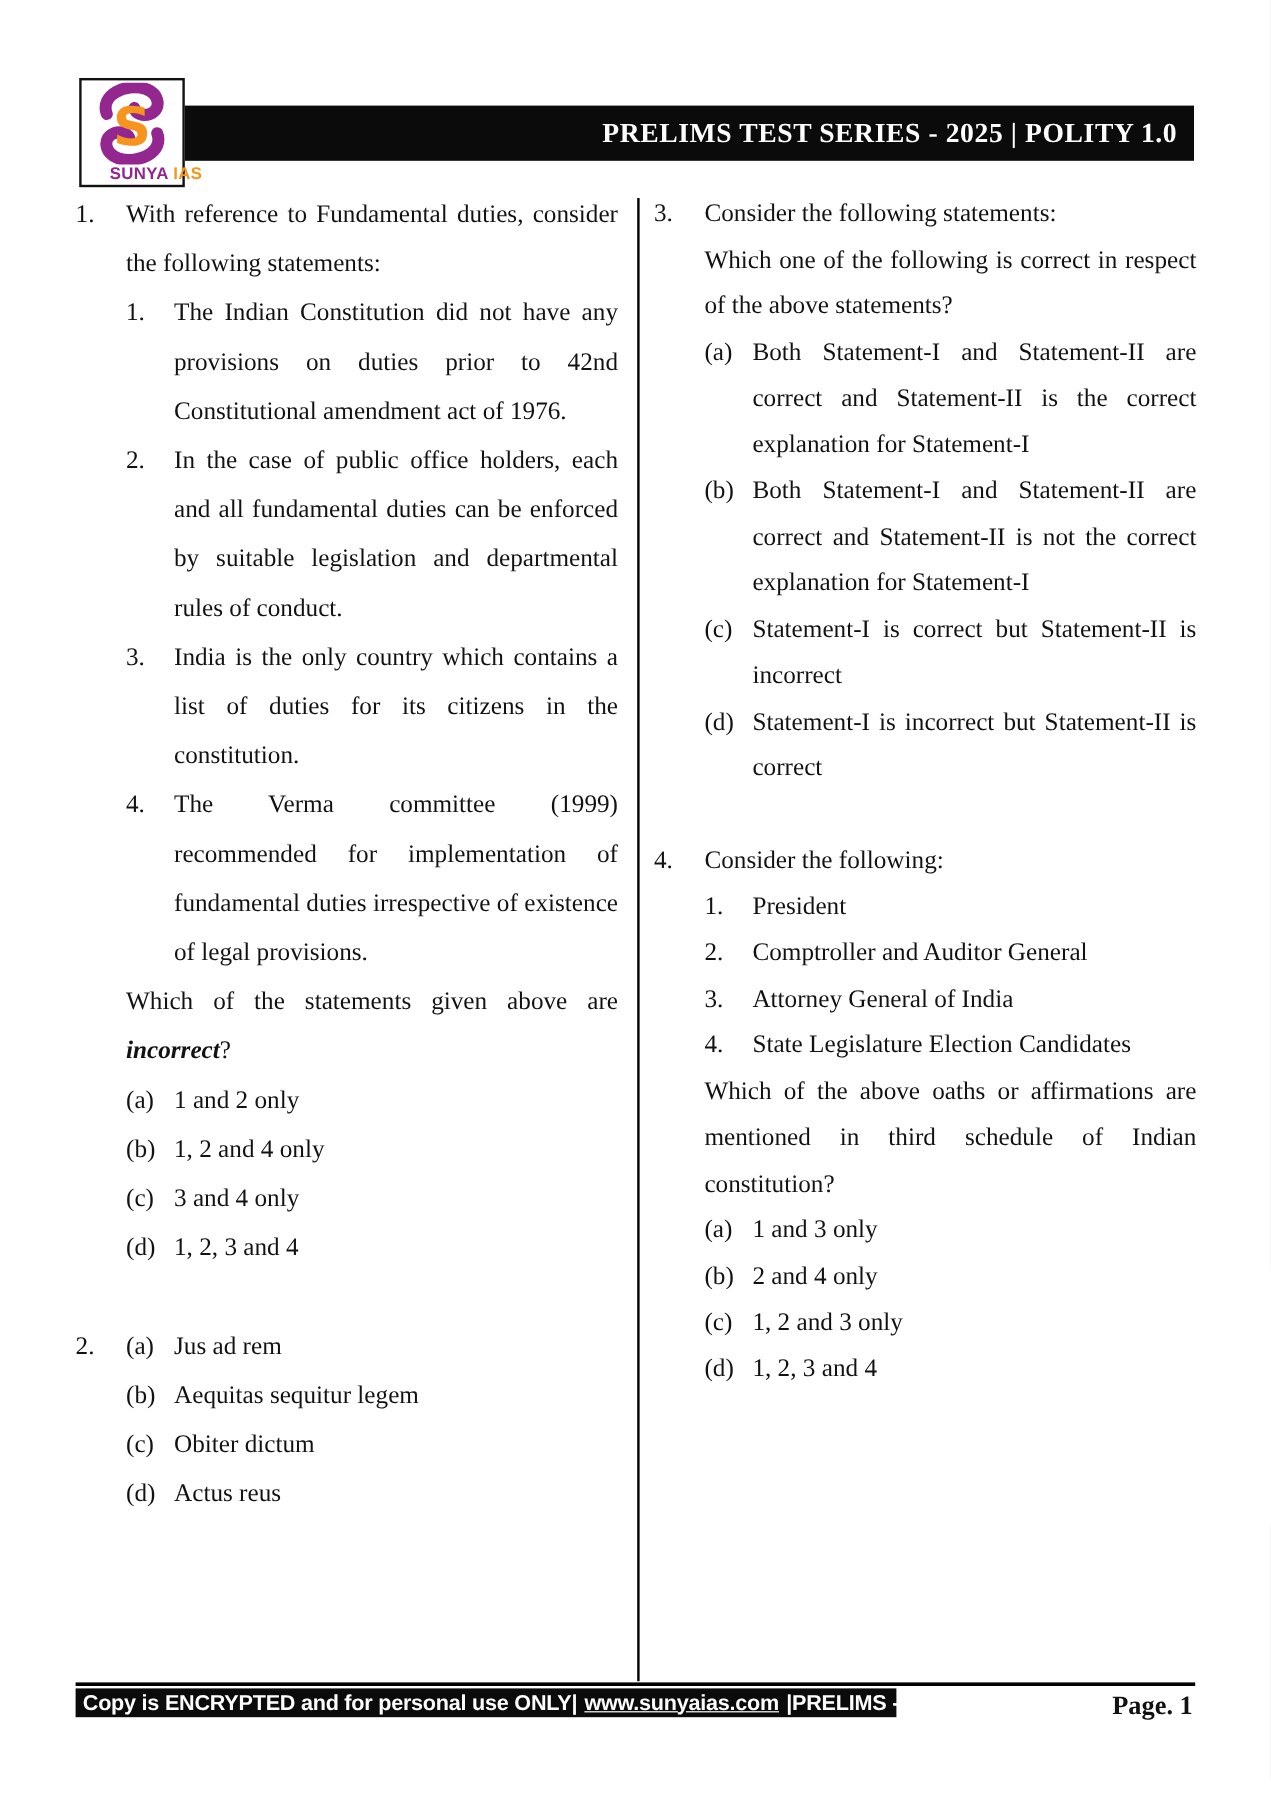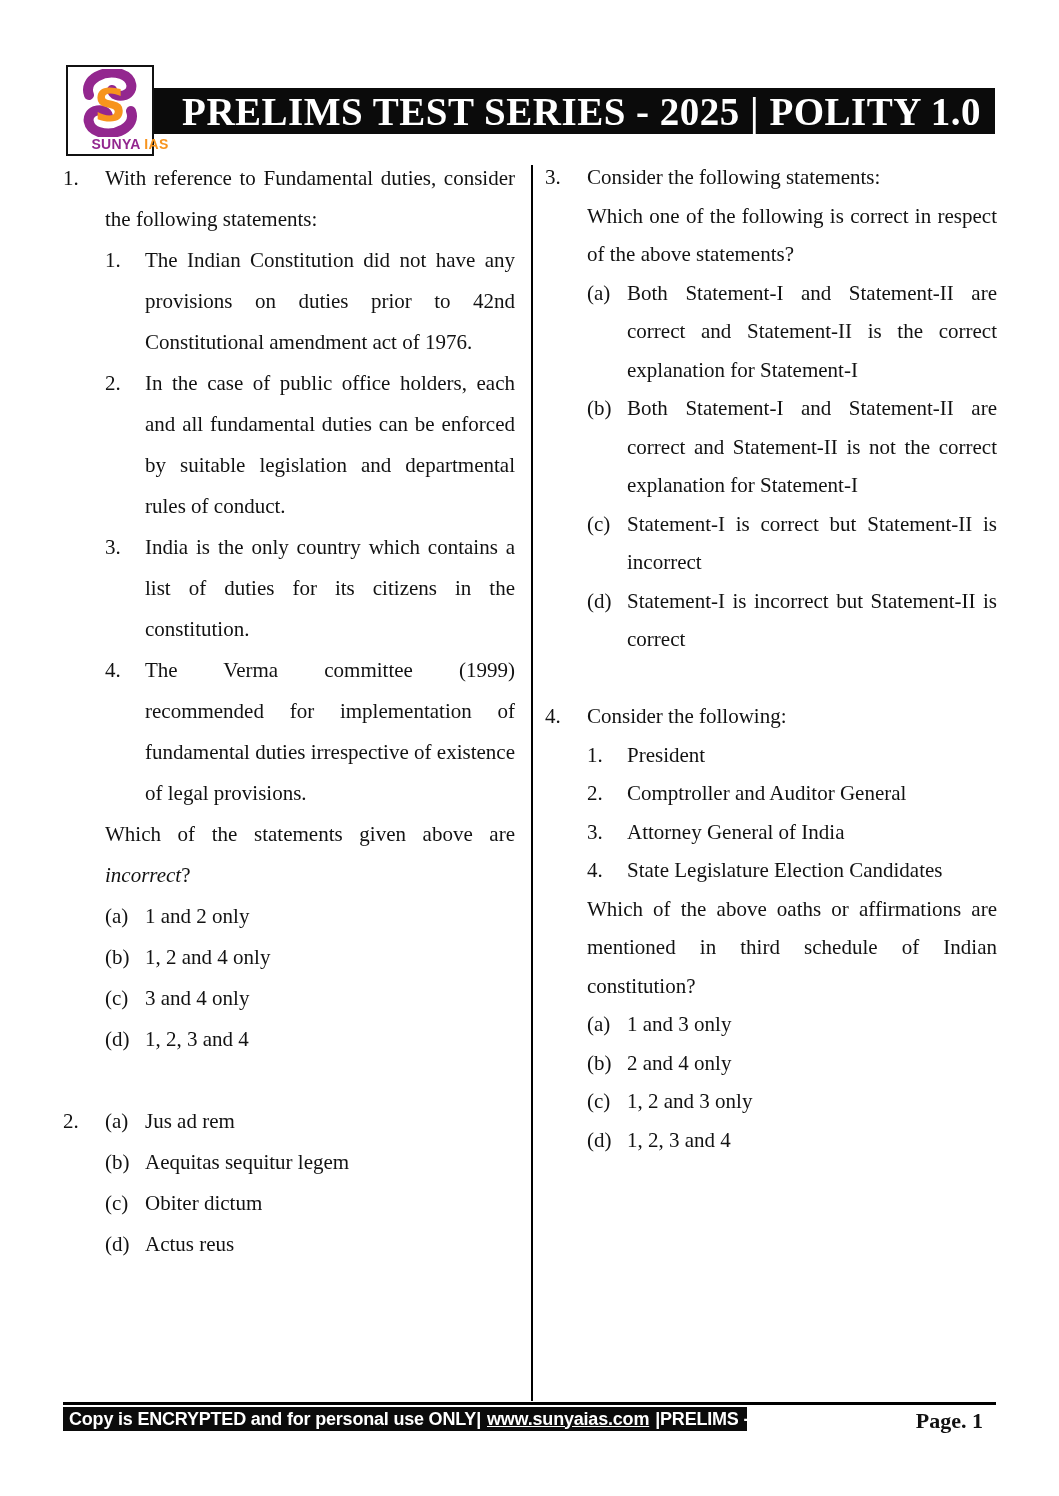--- a/index.html
+++ b/index.html
@@ -6,21 +6,21 @@
   .page{
     position:relative;width:1059px;height:1496px;background:#ffffff;
     font-family:"Liberation Serif",serif;color:#121212;overflow:hidden;
     margin:0 auto;
   }
   
   .banner{
     position:absolute;left:150px;top:88px;width:845px;height:46px;
     background:#0b0b0b;color:#ffffff;display:flex;align-items:center;
     justify-content:flex-end;padding-right:14px;box-sizing:border-box;
-    font-weight:bold;font-size:39px;letter-spacing:.5px;white-space:nowrap;
+    font-weight:bold;font-size:23px;letter-spacing:.5px;white-space:nowrap;
   }
   .logo-box{
     position:absolute;left:66px;top:65px;width:88px;height:91px;
     background:#ffffff;border:2px solid #111;box-sizing:border-box;
     display:flex;flex-direction:column;align-items:center;justify-content:flex-start;
     z-index:3;
   }
   .logo-art{margin-top:2px;}
   .logo-text{
     font-family:"Liberation Sans",sans-serif;font-weight:bold;font-size:14px;
@@ -39,33 +39,33 @@
   .q{display:grid;grid-template-columns:42px 1fr;}
   .col-left .q{margin-bottom:41px;}
   .col-right .q{margin-bottom:38.5px;}
   .q-num{text-align:left;}
   .q-body{min-width:0;}
   .para{margin:0;text-align:justify;}
   .sub,.opt{display:grid;grid-template-columns:40px 1fr;}
   .sub-num,.opt-label{text-align:left;}
   .sub-text,.opt-text{text-align:justify;min-width:0;}
   .stmt-label{font-weight:bold;}
-  .em-incorrect{font-weight:normal;font-style:italic;}
+  .em-incorrect{font-weight:bold;font-style:italic;}
   
   .footer-rule{position:absolute;left:63px;top:1402px;width:933px;height:3px;background:#000;}
   .footer-bar{
     position:absolute;left:63px;top:1407px;width:684px;height:20px;
     background:#0b0b0b;color:#fff;display:flex;align-items:center;
     padding:12px 6px;box-sizing:border-box;white-space:nowrap;
     font-family:"Liberation Sans",sans-serif;font-size:18px;letter-spacing:-0.2px;
   }
   .notice-strong{font-weight:bold;}
   .notice-link{font-weight:bold;text-decoration:underline;color:#fff;margin:0 6px;}
   .page-num{
-    position:absolute;right:76px;top:1408px;font-weight:bold;font-size:22px;
+    position:absolute;right:65px;top:1408px;font-weight:bold;font-size:22px;
     font-family:"Liberation Serif",serif;color:#111;
   }
 </style>
 </head>
 <body>
 
 <div class="page">
 
   <div class="banner">
     <span>PRELIMS TEST SERIES - 2025 | POLITY 1.0</span>

